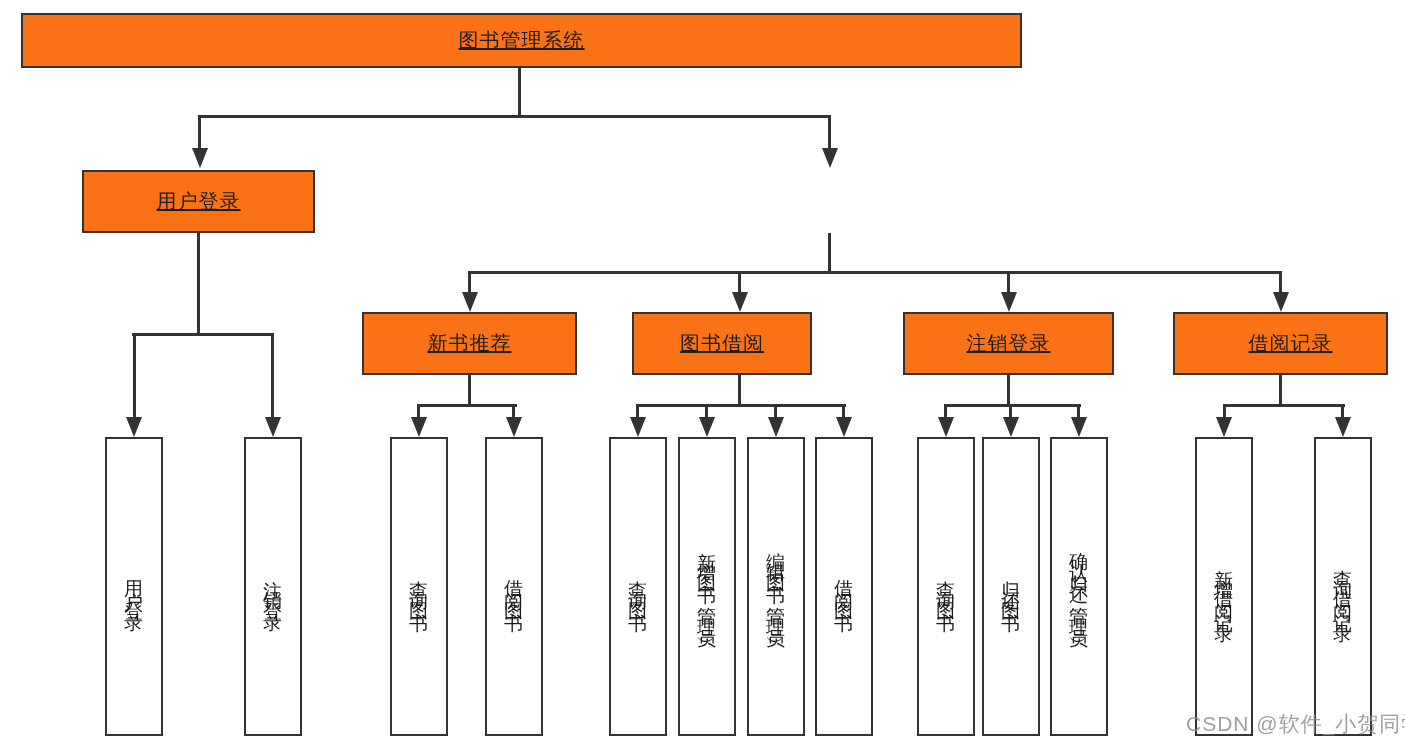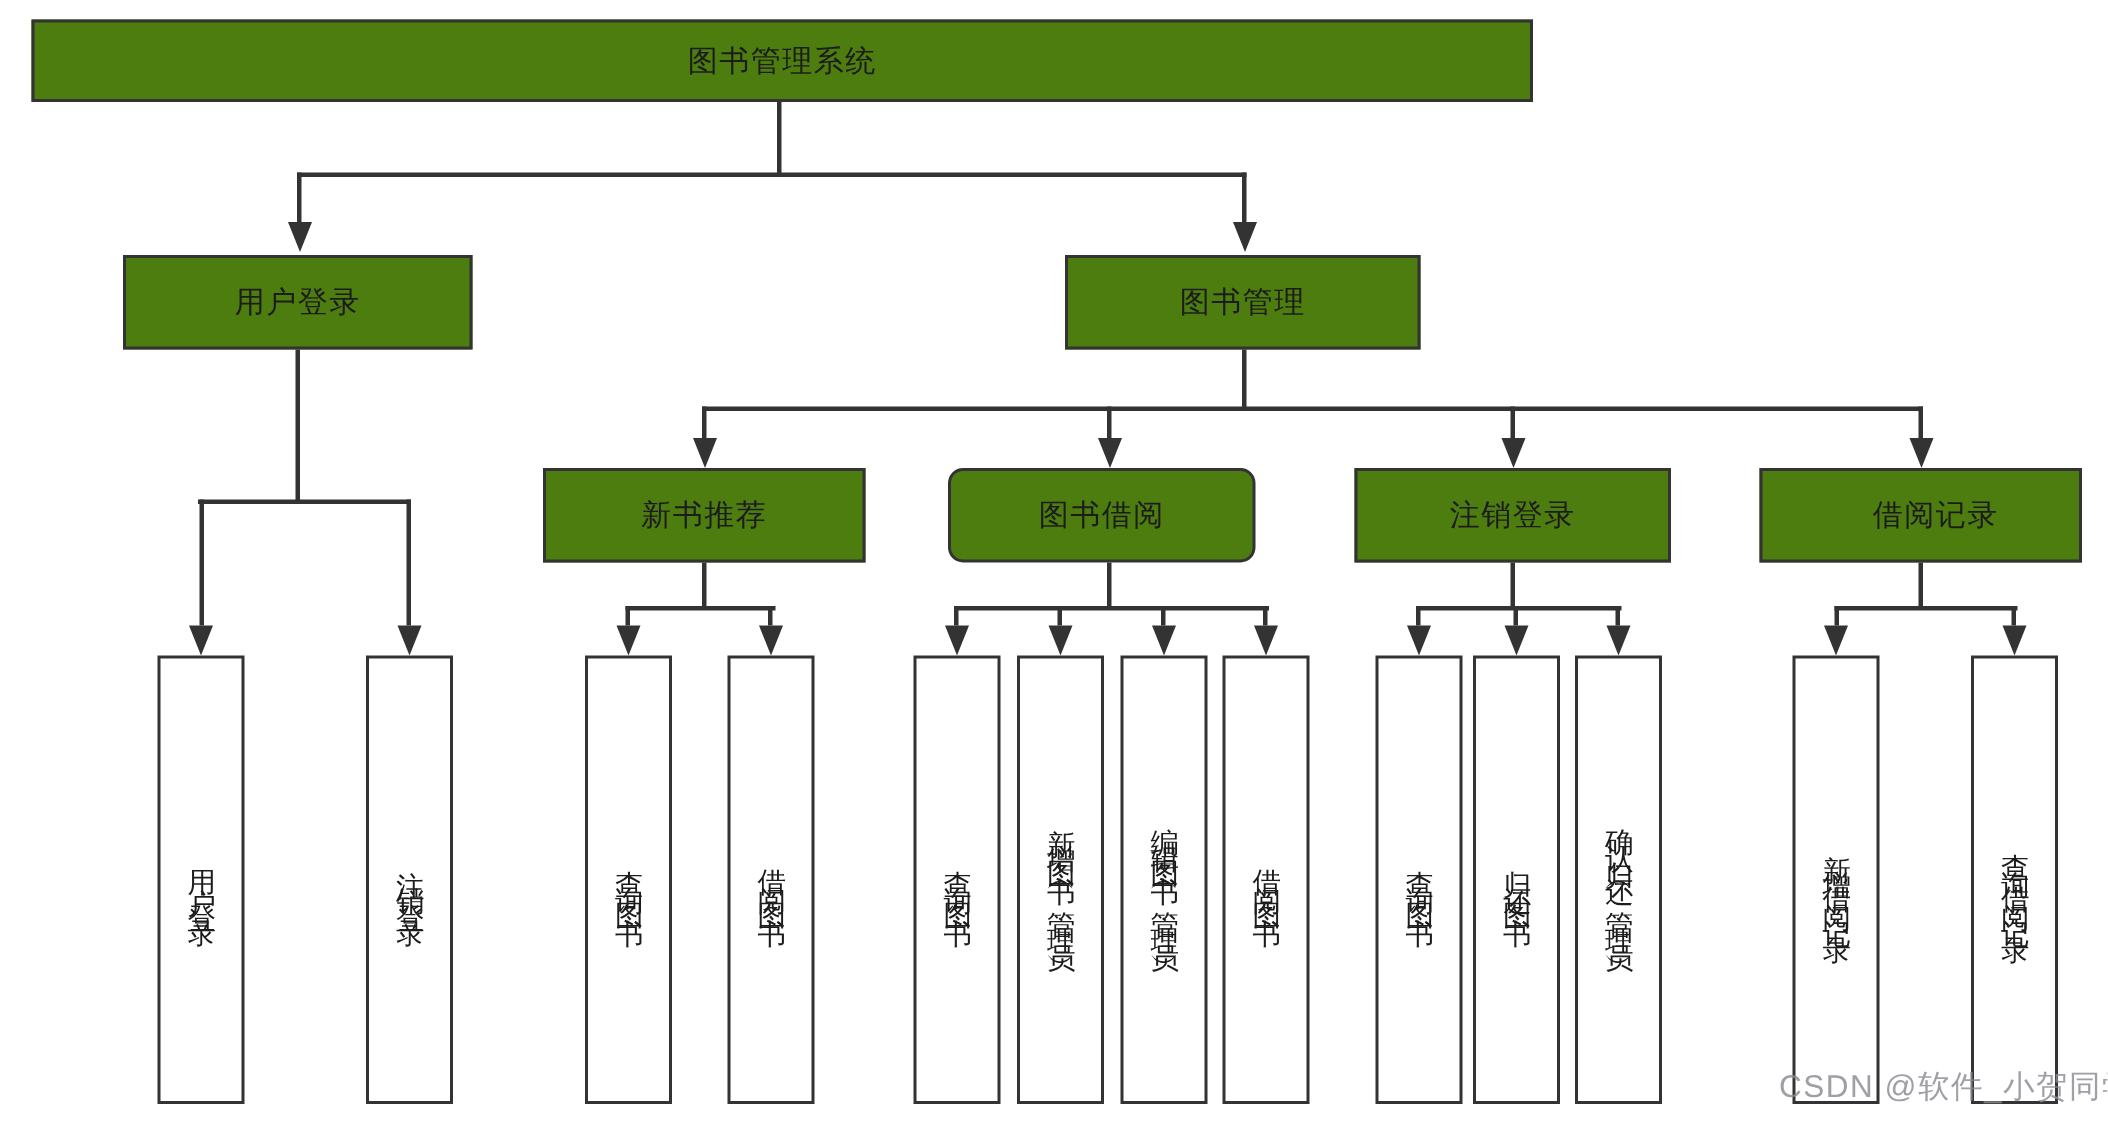--- a/index.html
+++ b/index.html
@@ -12,28 +12,29 @@
     position: relative;
     width: 1405px;
     height: 747px;
     background: #ffffff;
     overflow: hidden;
   }
   .box {
     position: absolute;
     box-sizing: border-box;
     border: 2.5px solid #333333;
-    background: #4d7c0f;
+    background: #f97316;
     display: flex;
     align-items: center;
     justify-content: center;
     color: #1c1c1c;
     font-size: 20px;
     letter-spacing: 1px;
     z-index: 2;
+    text-decoration: underline;
   }
   .leaf {
     position: absolute;
     box-sizing: border-box;
     border: 2.5px solid #333333;
     background: #ffffff;
     display: flex;
     align-items: center;
     justify-content: center;
     color: #1c1c1c;
@@ -88,29 +89,26 @@
 <div id="stage">
 
   <div class="box" style="left:21px; top:13px; width:1001px; height:55px;">
     <span>图书管理系统</span>
   </div>
 
   <div class="box" style="left:82px; top:170px; width:233px; height:63px;">
     <span>用户登录</span>
   </div>
 
-  <div class="box" style="left:710px; top:170px; width:237px; height:63px;">
-    <span>图书管理</span>
-  </div>
 
   <div class="box" style="left:362px; top:312px; width:215px; height:63px;align-items:center;">
     <span>新书推荐</span>
   </div>
 
-  <div class="box" style="left:632px; top:312px; width:205px; height:63px;border-radius:10px;">
+  <div class="box" style="left:632px; top:312px; width:180px; height:63px;">
     <span>图书借阅</span>
   </div>
 
   <div class="box" style="left:903px; top:312px; width:211px; height:63px;">
     <span>注销登录</span>
   </div>
 
   <div class="box" style="left:1173px; top:312px; width:215px; height:63px;padding-left:20px;">
     <span>借阅记录</span>
   </div>

